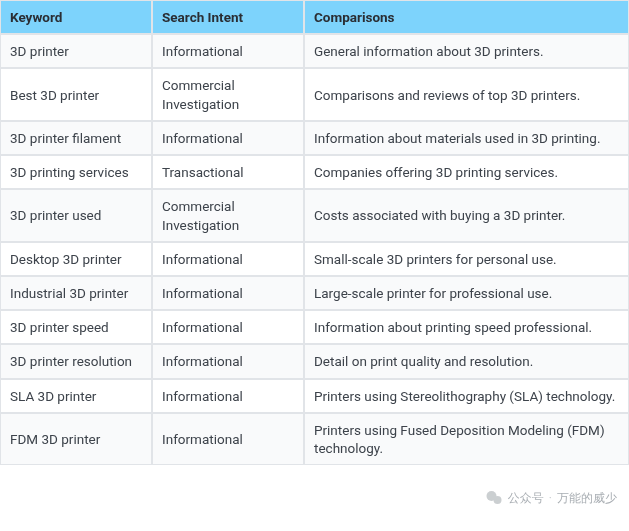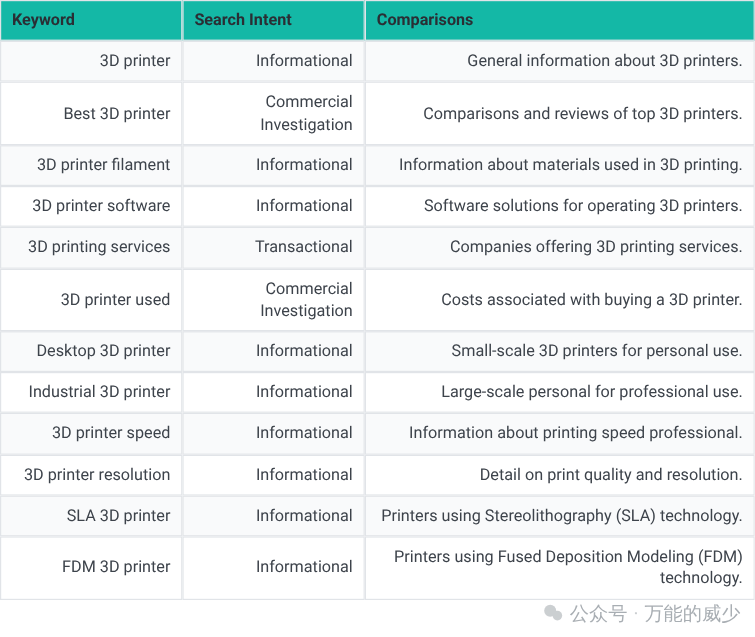--- a/index.html
+++ b/index.html
@@ -21,42 +21,41 @@
     }
     th, td {
       border: 1px solid #e1e4e8;
       padding: 7px 9px;
       text-align: left;
       vertical-align: middle;
     }
     th {
       font-weight: 700;
       color: #2a2e34;
-      background: #14b8a6;
+      background: #7dd3fc;
     }
     td {
       color: #3d434b;
-      text-align: right;
     }
     tbody tr:nth-child(odd) td { background: #f9fafb; }
     tbody tr:nth-child(even) td { background: #ffffff; }
 
     col.col-keyword { width: 152px; }
     col.col-intent   { width: 152px; }
     col.col-desc     { width: auto; }
 
     .watermark {
       position: absolute;
       right: 12px;
-      bottom: 8px;
+      bottom: 24px;
       display: flex;
-      align-items: flex-start;
+      align-items: center;
       gap: 5px;
       color: #9aa0a6;
-      font-size: 16px;
+      font-size: 12px;
       opacity: 0.85;
       pointer-events: none;
       background: rgba(255,255,255,0.0);
     }
     .watermark .dot { opacity: 0.6; }
     .wechat-icon {
       width: 18px; height: 18px;
       position: relative;
       opacity: 0.6;
     }
@@ -88,43 +87,38 @@
         <td>Best 3D printer</td>
         <td>Commercial Investigation</td>
         <td>Comparisons and reviews of top 3D printers.</td>
       </tr>
       <tr>
         <td>3D printer filament</td>
         <td>Informational</td>
         <td>Information about materials used in 3D printing.</td>
       </tr>
       <tr>
-        <td>3D printer software</td>
-        <td>Informational</td>
-        <td>Software solutions for operating 3D printers.</td>
-      </tr>
-      <tr>
         <td>3D printing services</td>
         <td>Transactional</td>
         <td>Companies offering 3D printing services.</td>
       </tr>
       <tr>
         <td>3D printer used</td>
         <td>Commercial Investigation</td>
         <td>Costs associated with buying a 3D printer.</td>
       </tr>
       <tr>
         <td>Desktop 3D printer</td>
         <td>Informational</td>
         <td>Small-scale 3D printers for personal use.</td>
       </tr>
       <tr>
         <td>Industrial 3D printer</td>
         <td>Informational</td>
-        <td>Large-scale personal for professional use.</td>
+        <td>Large-scale printer for professional use.</td>
       </tr>
       <tr>
         <td>3D printer speed</td>
         <td>Informational</td>
         <td>Information about printing speed professional.</td>
       </tr>
       <tr>
         <td>3D printer resolution</td>
         <td>Informational</td>
         <td>Detail on print quality and resolution.</td>

